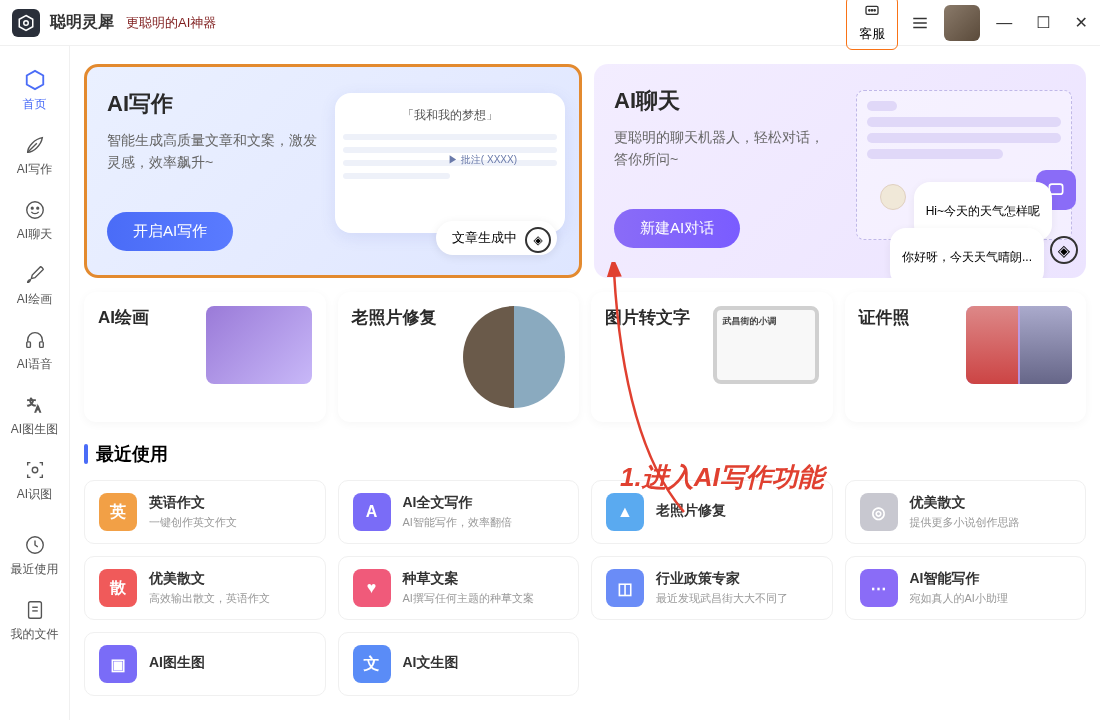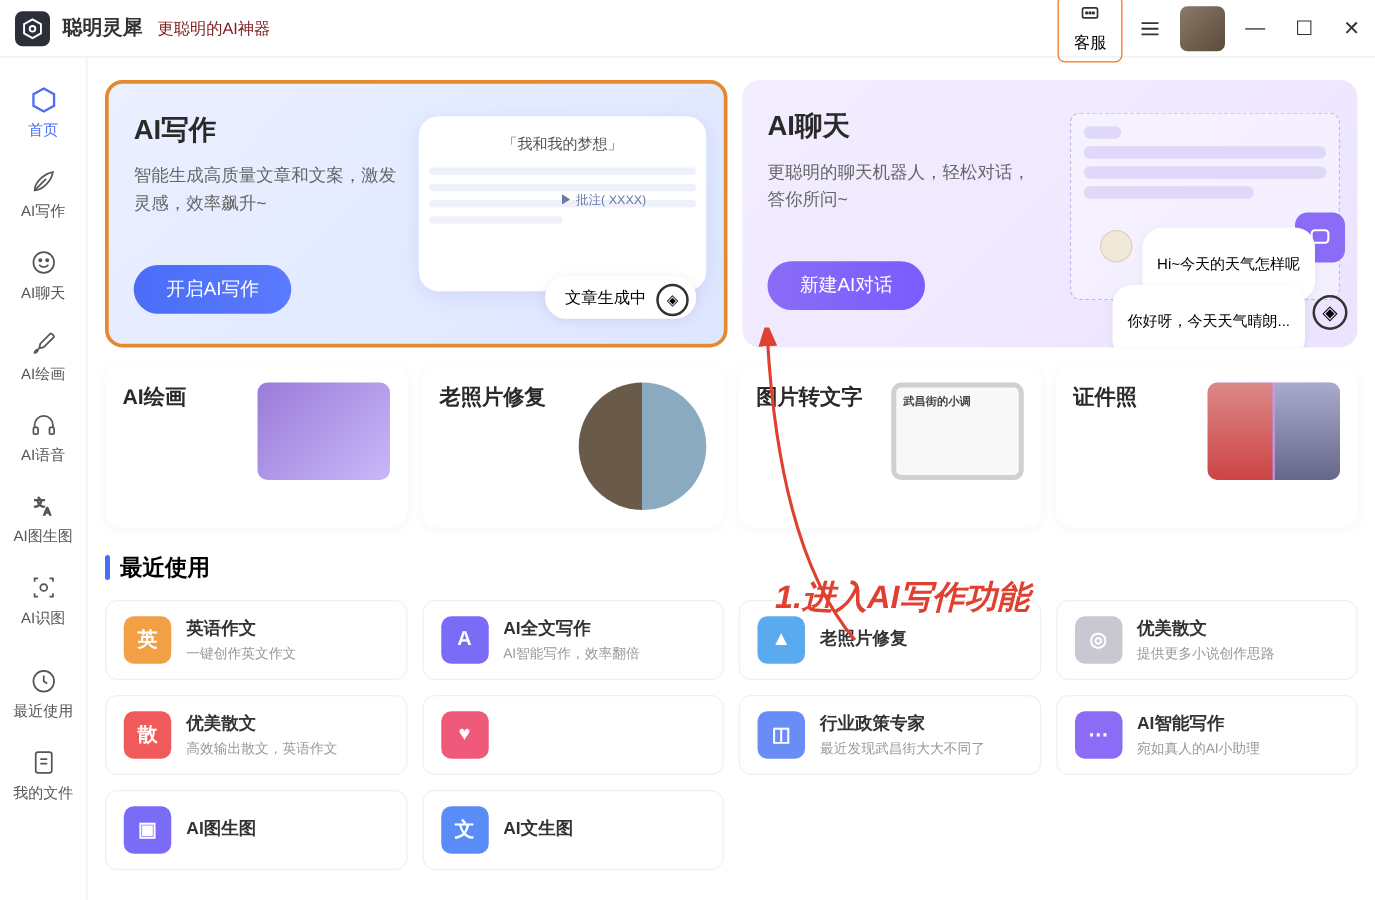--- a/index.html
+++ b/index.html
@@ -316,20 +316,24 @@
       </div>
       <div class="rc-card">
         <div class="rc-icon" style="background:#f05a5a">散</div>
     <div class="rc-info">
           <div class="t">优美散文</div>
     <div class="d">高效输出散文，英语作文</div>
         </div>
       </div>
       <div class="rc-card">
         <div class="rc-icon" style="background:#f05a7a">♥</div>
+    <div class="rc-info">
+          <div class="t">种草文案</div>
+    <div class="d">AI撰写任何主题的种草文案</div>
+        </div>
       </div>
       <div class="rc-card">
         <div class="rc-icon" style="background:#6a8cf7">◫</div>
     <div class="rc-info">
           <div class="t">行业政策专家</div>
     <div class="d">最近发现武昌街大大不同了</div>
         </div>
       </div>
       <div class="rc-card">
         <div class="rc-icon" style="background:#8a6cf7">⋯</div>

